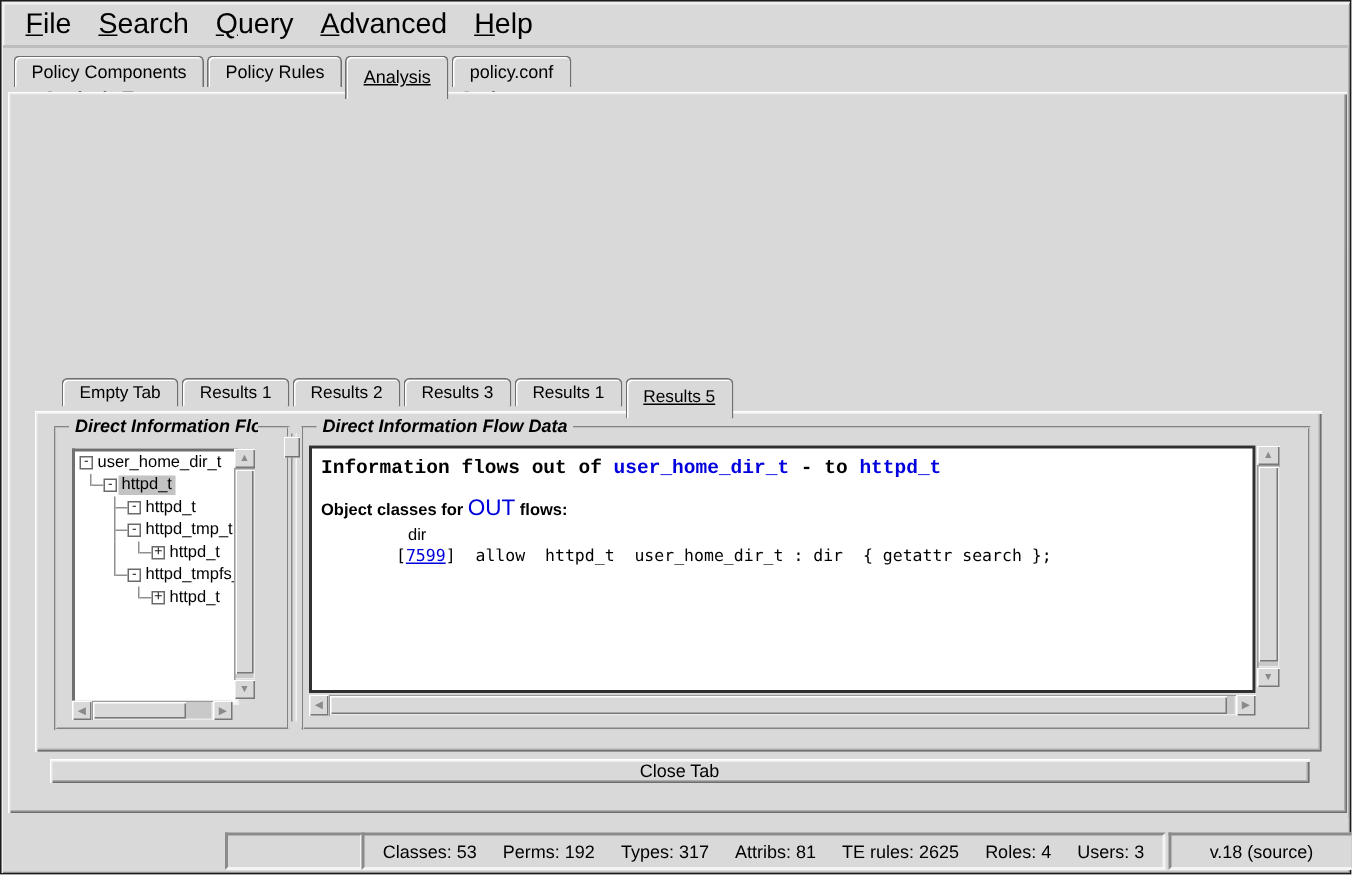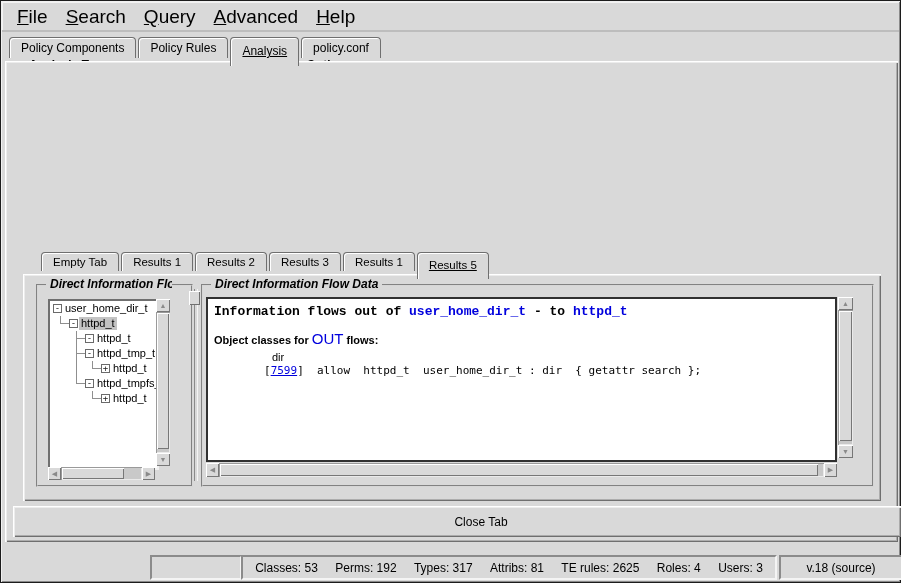--- a/index.html
+++ b/index.html
@@ -344,21 +344,21 @@
     <div class="sb-btn">▼</div>
   </div>
   <div class="sbh" style="left:205px; top:462px; width:631px; height:14px; z-index:3;">
     <div class="sb-btn">◀</div>
     <div class="sb-track">
         <div class="sb-thumb" style="left:1px; width:598px;"></div>
       </div>
     <div class="sb-btn">▶</div>
   </div>
 
-  <div class="btn" style="left:12px; top:505px; width:840px; height:31px; z-index:3;padding-left:48px;">Close Tab</div>
+  <div class="btn" style="left:32px; top:505px; width:840px; height:16px; z-index:3;">Close Tab</div>
 
   <div class="statusbar">
     <div class="status-box" style="left:148px; width:88px;"></div>
     <div class="status-box" style="left:239px; width:532px;">
       <div class="stats">
         <span>Classes: 53</span>
         <span>Perms: 192</span>
         <span>Types: 317</span>
         <span>Attribs: 81</span>
         <span>TE rules: 2625</span>

